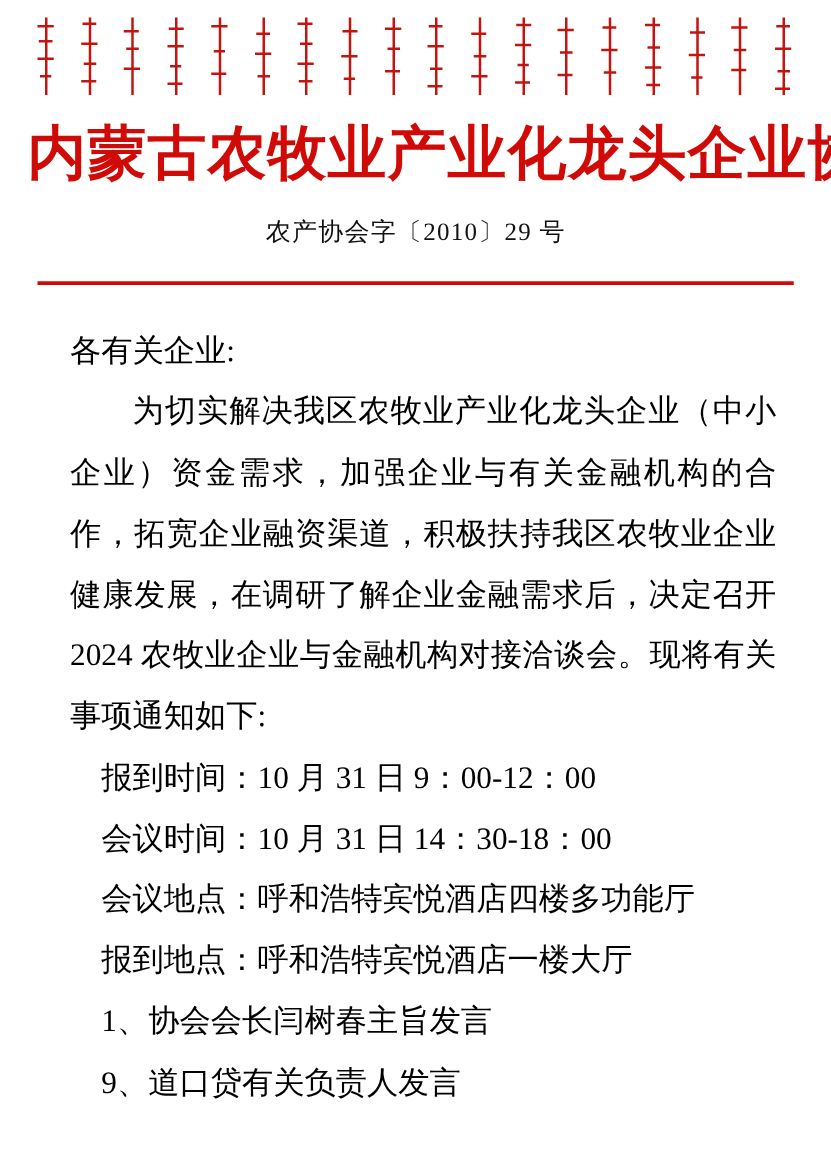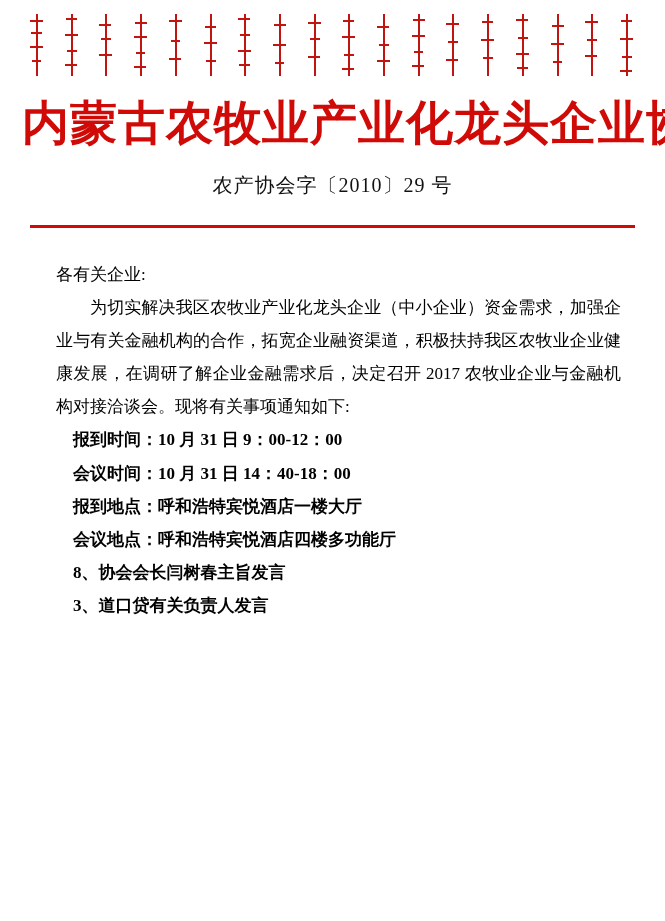--- a/index.html
+++ b/index.html
@@ -83,38 +83,37 @@
     text-align: center;
     font-weight: bold;
     font-size: 21px;
     line-height: 1.65;
     margin: 40px 34px 0 34px;
   }
 
   
   .body {
     margin: 30px 22px 0 34px;
-    font-size: 17px;
+    font-size: 25px;
     line-height: 1.95;
     text-align: justify;
   }
   .body p {
     margin: 0;
   }
   .indent2 {
     text-indent: 2em;
   }
   .section-head {
     font-weight: bold;
     text-indent: 2em;
     margin-top: 4px;
   }
   .list-line {
     text-indent: 1em;
-    font-weight: bold;
   }
 </style>
 </head>
 <body>
 
 <div class="page">
 
   <div class="mongolian-band">
     <span class="mong-col">
         <span class="stem"></span>
@@ -236,22 +235,22 @@
 
   <div class="masthead">内蒙古农牧业产业化龙头企业协会文件</div>
 
   <div class="docnum">农产协会字〔2010〕29 号</div>
 
   <div class="red-rule"></div>
 
 
   <div class="body">
     <p>各有关企业:</p>
-    <p class="indent2">为切实解决我区农牧业产业化龙头企业（中小企业）资金需求，加强企业与有关金融机构的合作，拓宽企业融资渠道，积极扶持我区农牧业企业健康发展，在调研了解企业金融需求后，决定召开 2017 农牧业企业与金融机构对接洽谈会。现将有关事项通知如下:</p>
+    <p class="indent2">为切实解决我区农牧业产业化龙头企业（中小企业）资金需求，加强企业与有关金融机构的合作，拓宽企业融资渠道，积极扶持我区农牧业企业健康发展，在调研了解企业金融需求后，决定召开 2024 农牧业企业与金融机构对接洽谈会。现将有关事项通知如下:</p>
     <p class="list-line">报到时间：10 月 31 日 9：00-12：00</p>
-    <p class="list-line">会议时间：10 月 31 日 14：40-18：00</p>
+    <p class="list-line">会议时间：10 月 31 日 14：30-18：00</p>
+    <p class="list-line">会议地点：呼和浩特宾悦酒店四楼多功能厅</p>
     <p class="list-line">报到地点：呼和浩特宾悦酒店一楼大厅</p>
-    <p class="list-line">会议地点：呼和浩特宾悦酒店四楼多功能厅</p>
-    <p class="list-line">8、协会会长闫树春主旨发言</p>
-    <p class="list-line">3、道口贷有关负责人发言</p>
+    <p class="list-line">1、协会会长闫树春主旨发言</p>
+    <p class="list-line">9、道口贷有关负责人发言</p>
   </div>
 
 </div>
 
 </body></html>

